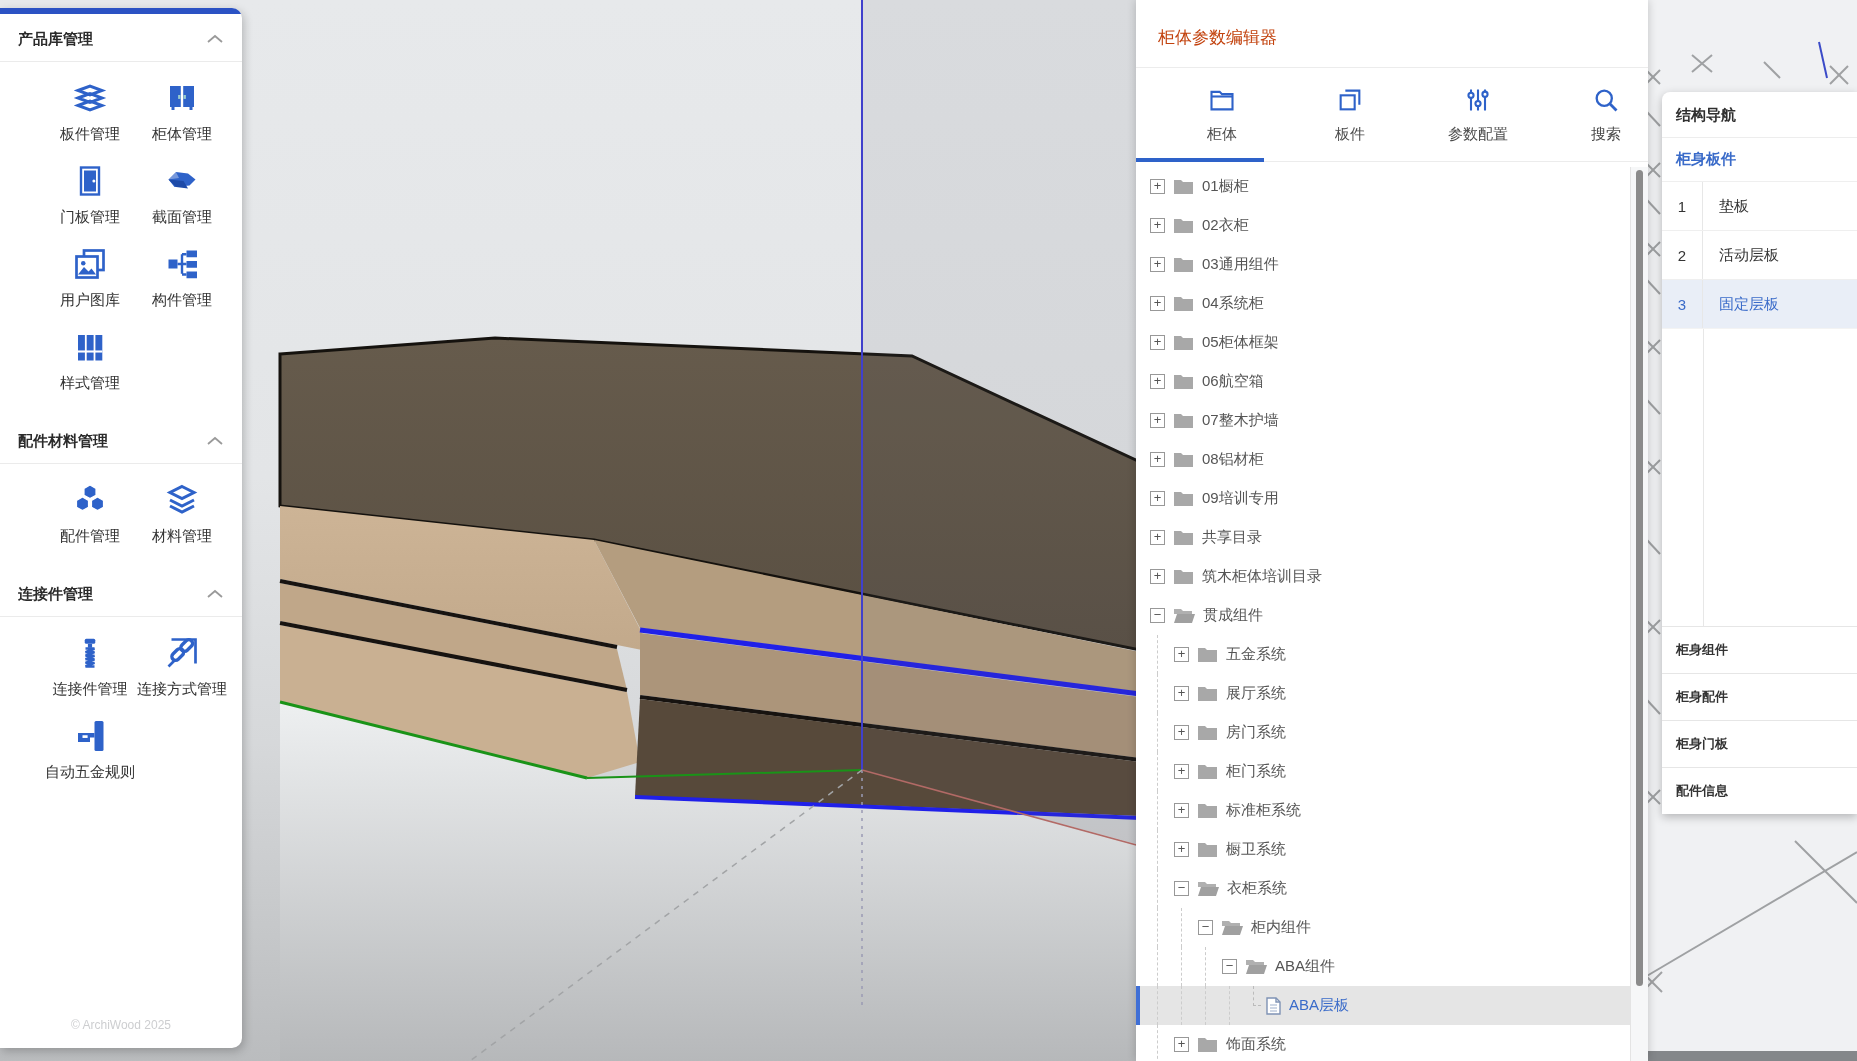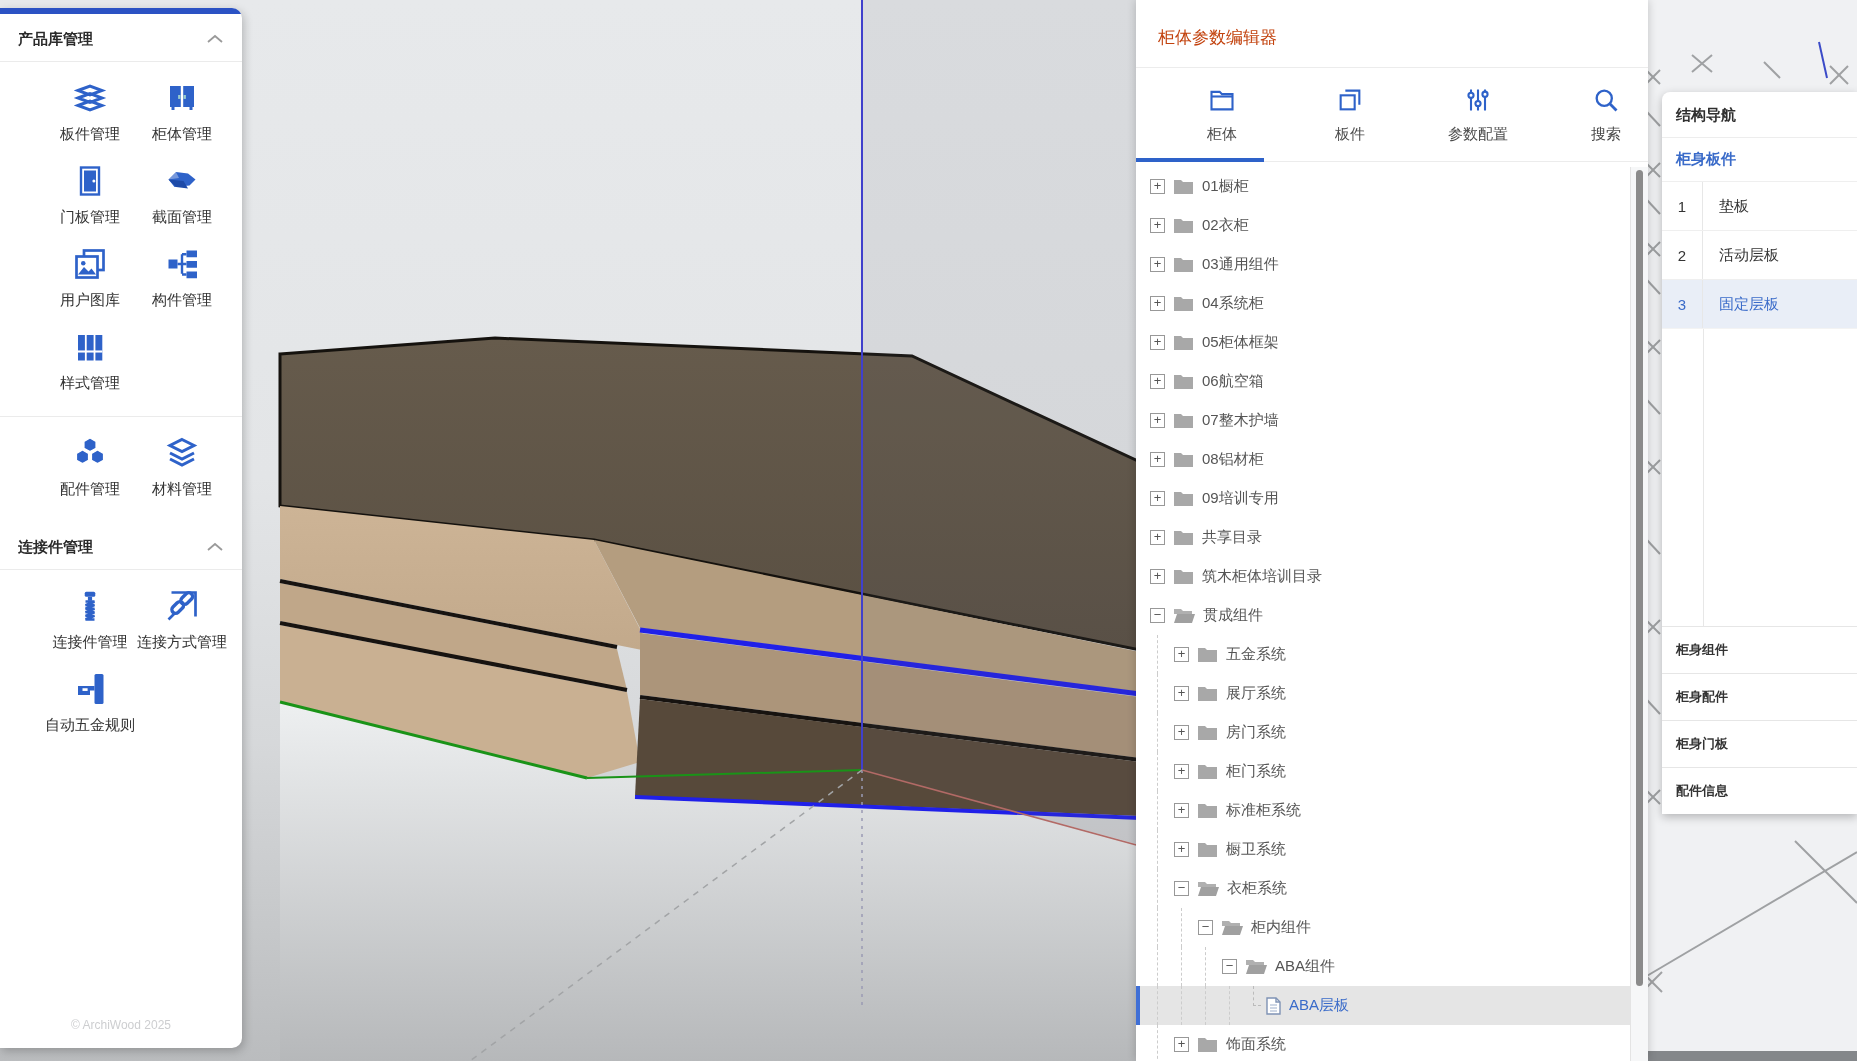--- a/index.html
+++ b/index.html
@@ -251,20 +251,26 @@
               <svg width="36" height="36" viewBox="0 0 24 24" fill="none">
                 <rect x="4" y="4" width="4.6" height="17" fill="#2e62c9"></rect>
                 <rect x="9.8" y="4" width="4.6" height="17" fill="#2e62c9"></rect>
                 <rect x="15.6" y="4" width="4.6" height="17" fill="#2e62c9"></rect>
                 <line x1="4" y1="15" x2="20.2" y2="15" stroke="#fff" stroke-width="1.4"></line>
               </svg>
             </span>
             <span class="lb">样式管理</span>
           </div>
         </div>
+        <div class="sb-section-header">
+          <span class="t">配件材料管理</span>
+          <span><svg width="18" height="12" viewBox="0 0 18 12" fill="none">
+              <path d="M2 9l7-6 7 6" stroke="#9a9a9a" stroke-width="1.8"></path>
+            </svg></span>
+        </div>
         <div class="sb-divider"></div>
         <div class="sb-grid">
           <div class="sb-item">
             <span class="ic">
               <svg width="36" height="36" viewBox="0 0 24 24" fill="none">
                 <path d="M12 2l4 2.3v4.6L12 11 8 8.9V4.3z" fill="#2e62c9" stroke="#fff" stroke-width=".8"></path>
                 <path d="M7 10l4 2.3v4.6L7 19l-4-2.1v-4.6z" fill="#2e62c9" stroke="#fff" stroke-width=".8"></path>
                 <path d="M17 10l4 2.3v4.6L17 19l-4-2.1v-4.6z" fill="#2e62c9" stroke="#fff" stroke-width=".8"></path>
               </svg>
             </span>

